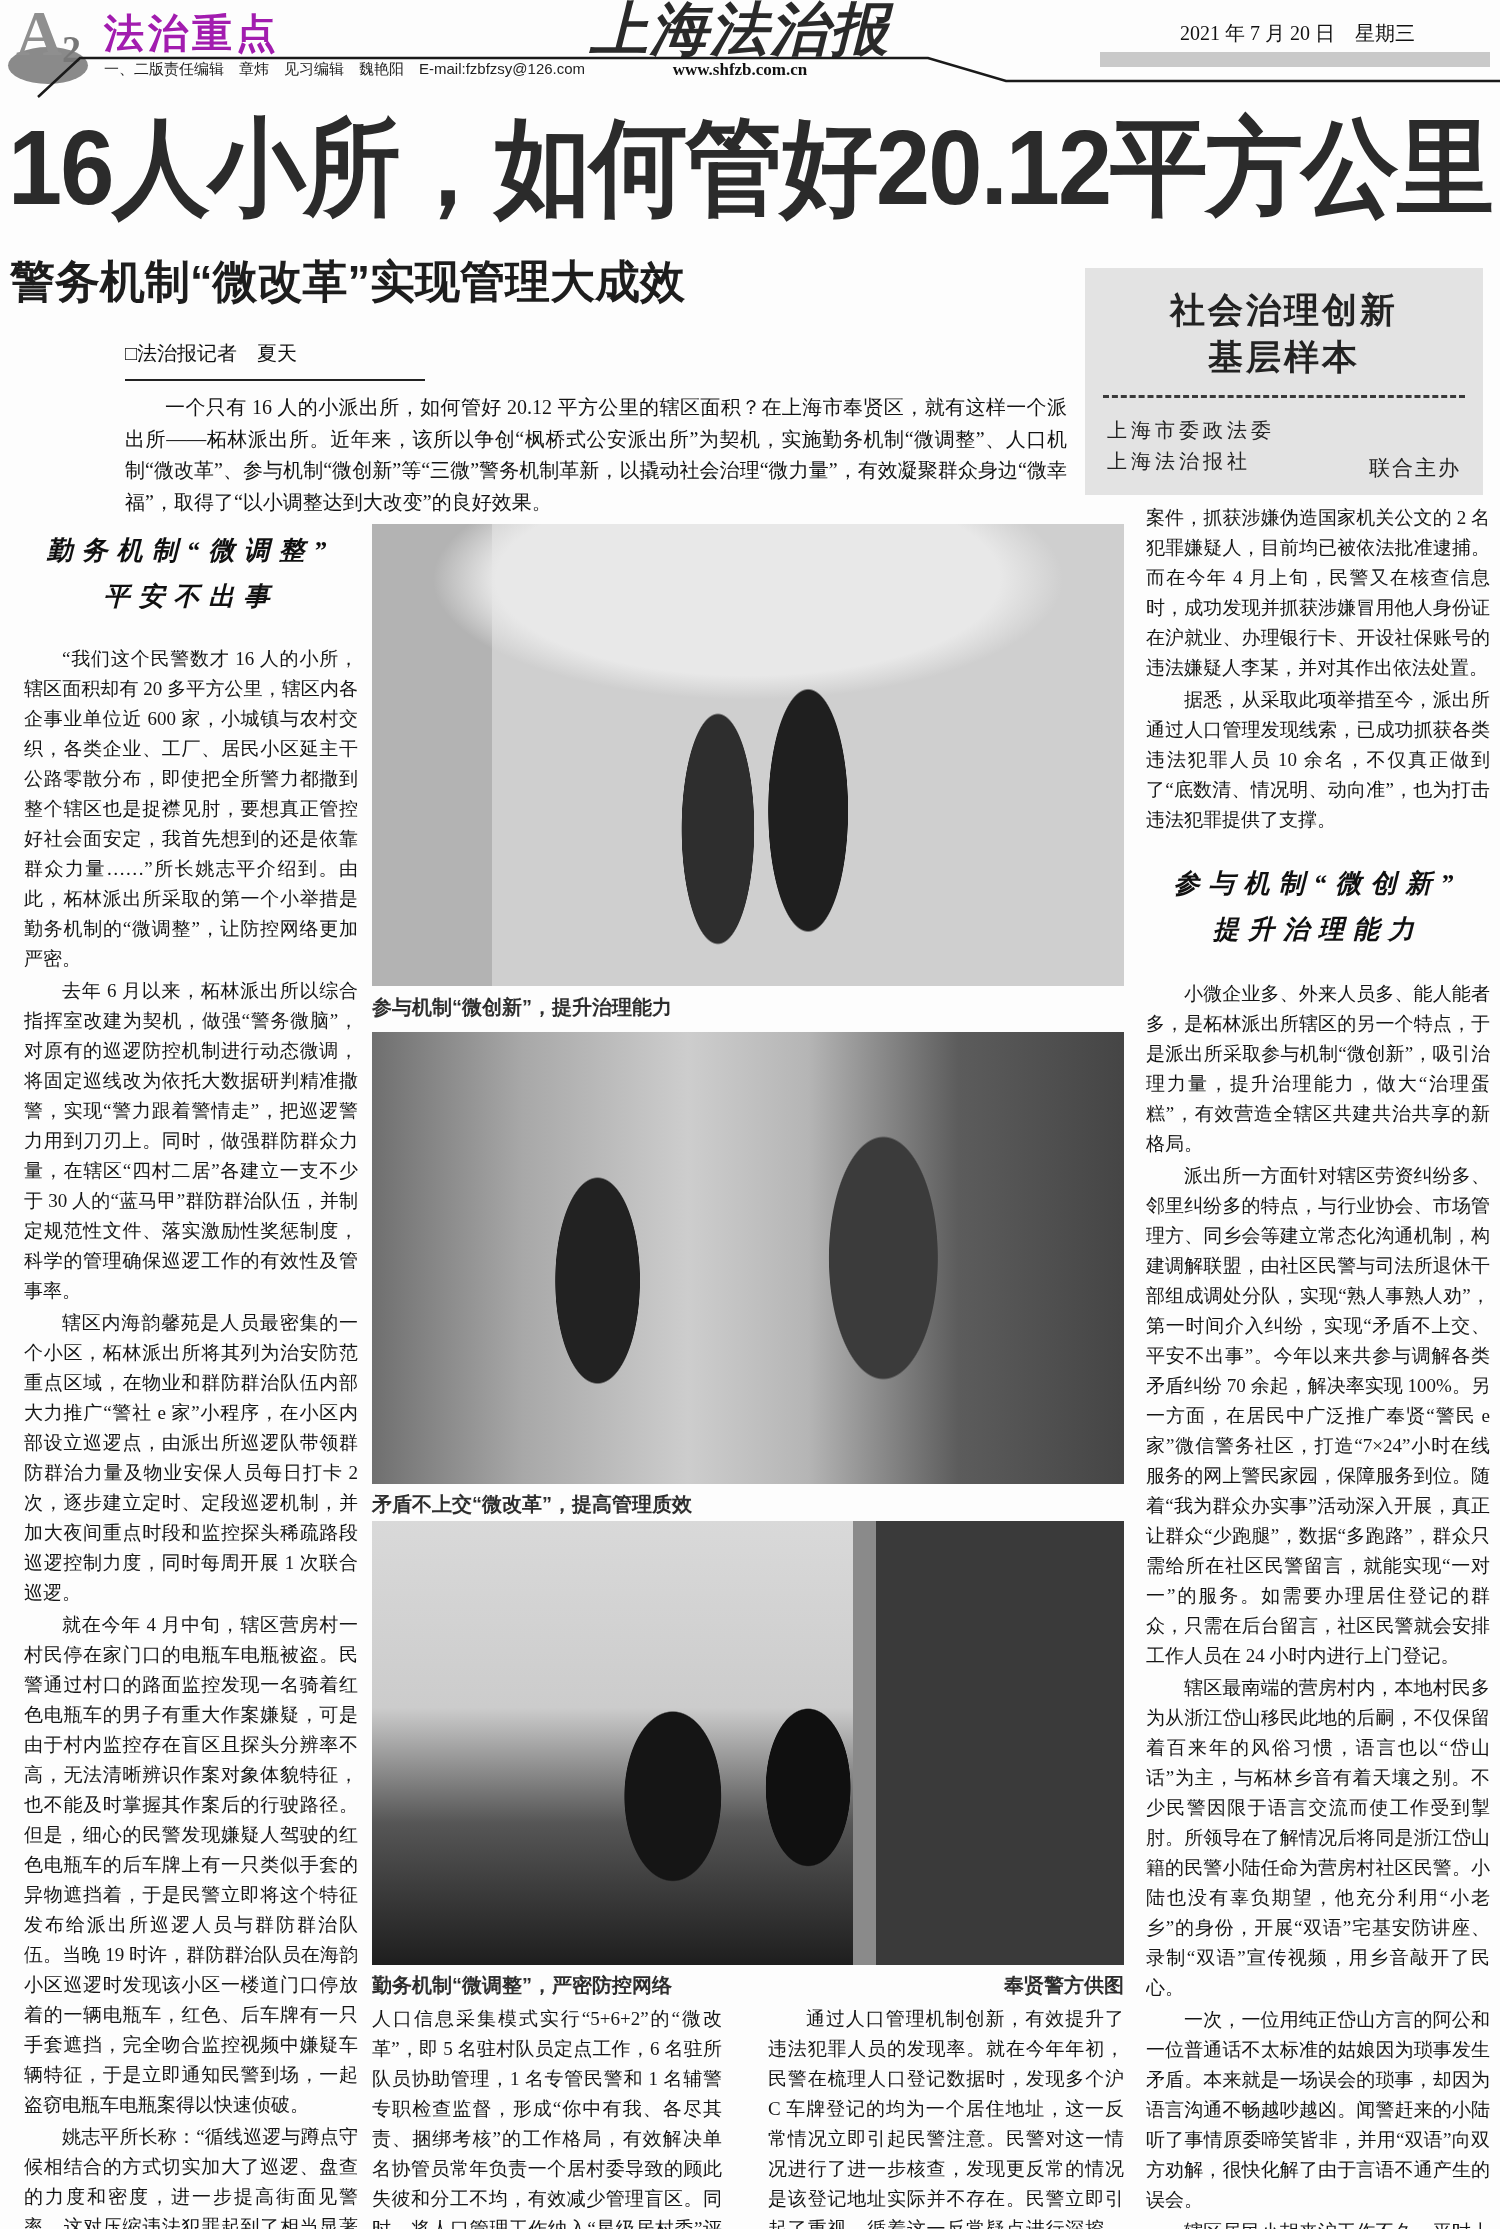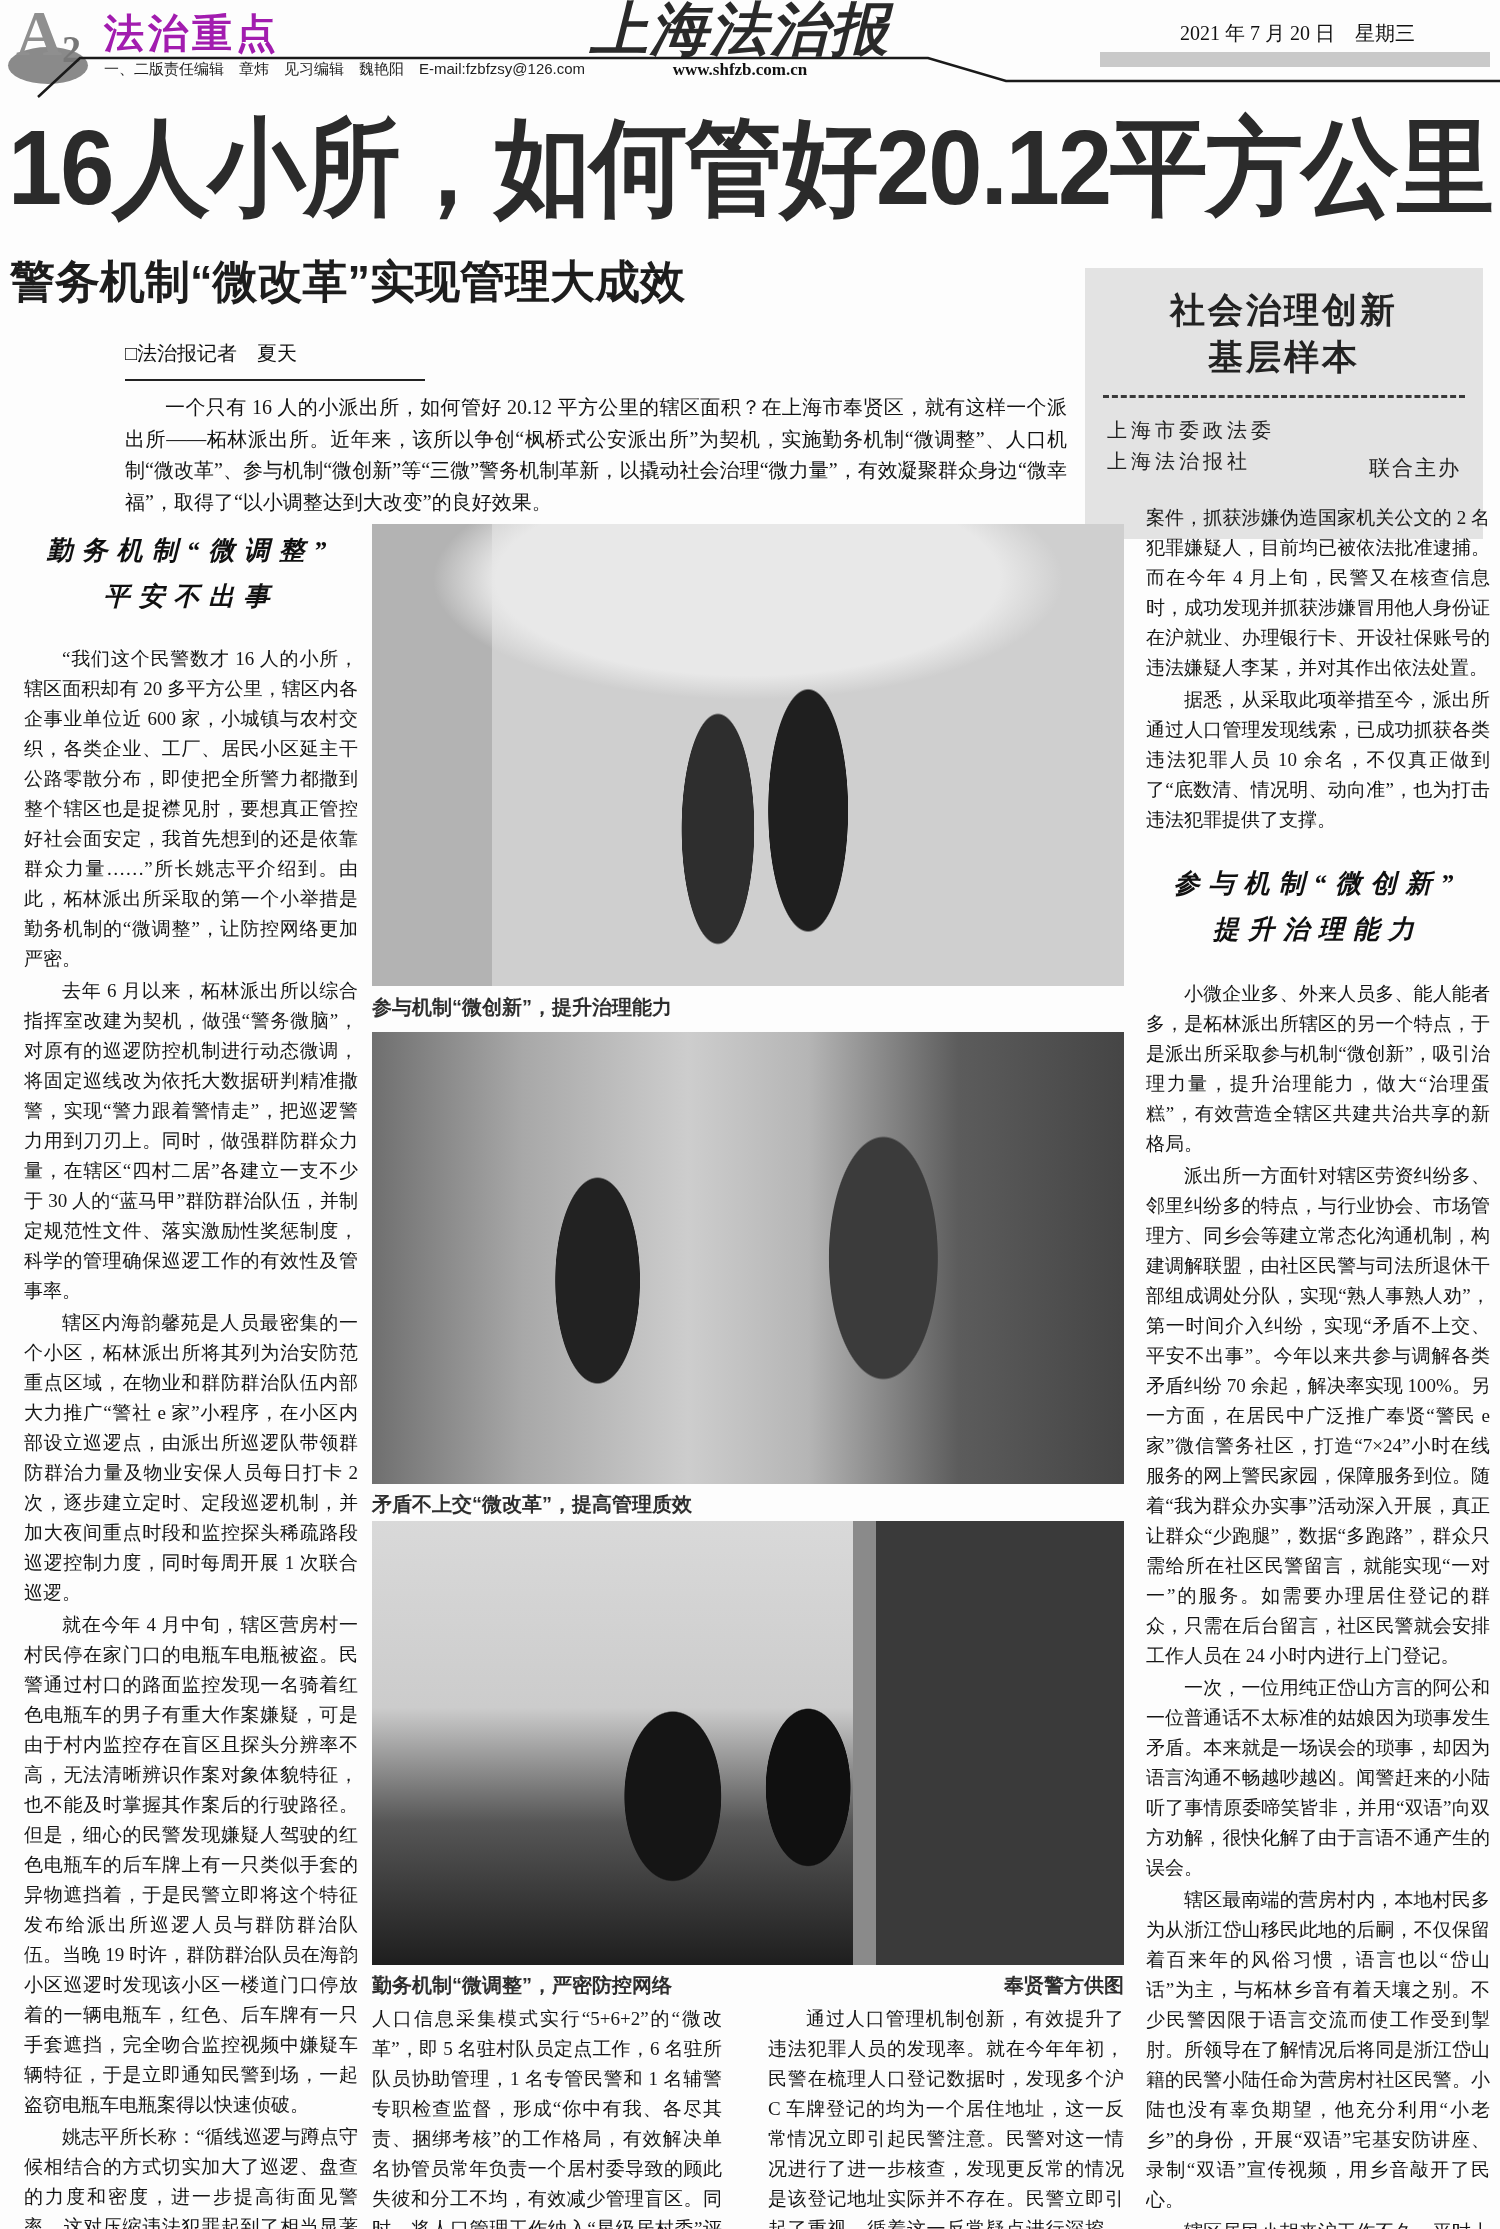--- a/index.html
+++ b/index.html
@@ -27,21 +27,21 @@
   }
   .subheadline{
     position:absolute;left:10px;top:252px;width:1000px;
     font-family:"Liberation Sans",sans-serif;font-weight:900;font-size:45px;color:#1d1d1d;white-space:nowrap;
   }
   .byline{position:absolute;left:125px;top:340px;width:300px;font-size:20px;color:#111;
     border-bottom:2px solid #222;padding-bottom:12px;}
   .intro{position:absolute;left:125px;top:392px;width:942px;font-size:20px;line-height:1.58;text-align:justify;color:#141414;}
   .intro p{margin:0;text-indent:2em;}
   
-  .info-box{position:absolute;left:1085px;top:268px;width:398px;height:271px;background:#e3e3e3;box-sizing:border-box;padding:18px 16px 12px;}
+  .info-box{position:absolute;left:1085px;top:268px;width:398px;height:227px;background:#e3e3e3;box-sizing:border-box;padding:18px 16px 12px;}
   .box-title{font-family:"Liberation Sans",sans-serif;font-weight:900;font-size:35px;letter-spacing:3px;text-align:center;color:#222;line-height:1.35;}
   .box-dash{border-top:3px dashed #3a3a3a;margin:14px 2px 12px;}
   .box-row{display:flex;align-items:center;padding:0 6px;}
   .box-orgs{font-size:20px;color:#222;line-height:1.55;letter-spacing:4px;}
   .box-cohost{margin-left:auto;font-size:21px;color:#222;letter-spacing:2px;margin-top:44px;}
   
   .col{position:absolute;overflow:hidden;box-sizing:border-box;}
   .col p{margin:0 0 2px 0;font-size:19px;line-height:30px;text-align:justify;text-indent:2em;color:#161616;}
   .col p.no-indent{text-indent:0;}
   .kai-heading{font-weight:700;font-style:italic;font-size:26px;letter-spacing:9px;text-align:center;color:#101010;line-height:46px;}
@@ -156,19 +156,19 @@
 
   <div class="col right-col">
     <p class="no-indent">案件，抓获涉嫌伪造国家机关公文的 2 名犯罪嫌疑人，目前均已被依法批准逮捕。而在今年 4 月上旬，民警又在核查信息时，成功发现并抓获涉嫌冒用他人身份证在沪就业、办理银行卡、开设社保账号的违法嫌疑人李某，并对其作出依法处置。</p>
     <p>据悉，从采取此项举措至今，派出所通过人口管理发现线索，已成功抓获各类违法犯罪人员 10 余名，不仅真正做到了“底数清、情况明、动向准”，也为打击违法犯罪提供了支撑。</p>
     <div class="kai-block">
       <div class="kai-heading">参与机制“微创新”</div>
       <div class="kai-heading">提升治理能力</div>
     </div>
     <p>小微企业多、外来人员多、能人能者多，是柘林派出所辖区的另一个特点，于是派出所采取参与机制“微创新”，吸引治理力量，提升治理能力，做大“治理蛋糕”，有效营造全辖区共建共治共享的新格局。</p>
     <p>派出所一方面针对辖区劳资纠纷多、邻里纠纷多的特点，与行业协会、市场管理方、同乡会等建立常态化沟通机制，构建调解联盟，由社区民警与司法所退休干部组成调处分队，实现“熟人事熟人劝”，第一时间介入纠纷，实现“矛盾不上交、平安不出事”。今年以来共参与调解各类矛盾纠纷 70 余起，解决率实现 100%。另一方面，在居民中广泛推广奉贤“警民 e 家”微信警务社区，打造“7×24”小时在线服务的网上警民家园，保障服务到位。随着“我为群众办实事”活动深入开展，真正让群众“少跑腿”，数据“多跑路”，群众只需给所在社区民警留言，就能实现“一对一”的服务。如需要办理居住登记的群众，只需在后台留言，社区民警就会安排工作人员在 24 小时内进行上门登记。</p>
+    <p>辖区最南端的营房村内，本地村民多为从浙江岱山移民此地的后嗣，不仅保留着百来年的风俗习惯，语言也以“岱山话”为主，与柘林乡音有着天壤之别。不少民警因限于语言交流而使工作受到掣肘。所领导在了解情况后将同是浙江岱山籍的民警小陆任命为营房村社区民警。小陆也没有辜负期望，他充分利用“小老乡”的身份，开展“双语”宅基安防讲座、录制“双语”宣传视频，用乡音敲开了民心。</p>
     <p>一次，一位用纯正岱山方言的阿公和一位普通话不太标准的姑娘因为琐事发生矛盾。本来就是一场误会的琐事，却因为语言沟通不畅越吵越凶。闻警赶来的小陆听了事情原委啼笑皆非，并用“双语”向双方劝解，很快化解了由于言语不通产生的误会。</p>
-    <p>辖区最南端的营房村内，本地村民多为从浙江岱山移民此地的后嗣，不仅保留着百来年的风俗习惯，语言也以“岱山话”为主，与柘林乡音有着天壤之别。不少民警因限于语言交流而使工作受到掣肘。所领导在了解情况后将同是浙江岱山籍的民警小陆任命为营房村社区民警。小陆也没有辜负期望，他充分利用“小老乡”的身份，开展“双语”宅基安防讲座、录制“双语”宣传视频，用乡音敲开了民心。</p>
     <p>辖区居民小胡来沪工作不久，平时上班很忙，工作时间根本无法抽出时间办理居住证明登记手续，但是公司又需要她尽快提供居住证明来办理社保交金等事宜。在同事听说可以通过“警民 e 家”线上预约办理登记后给她马上进行了申请。第二天晚上 8 点，社区民警李充与人口管理辅警准时到其家中进行上门信息核实登记，一周后，小胡如愿领到了她在上海的“居住登记凭证”。而这样的事例还有很多很多。</p>
 
   </div>
 
 </div>
 
 </body></html>

